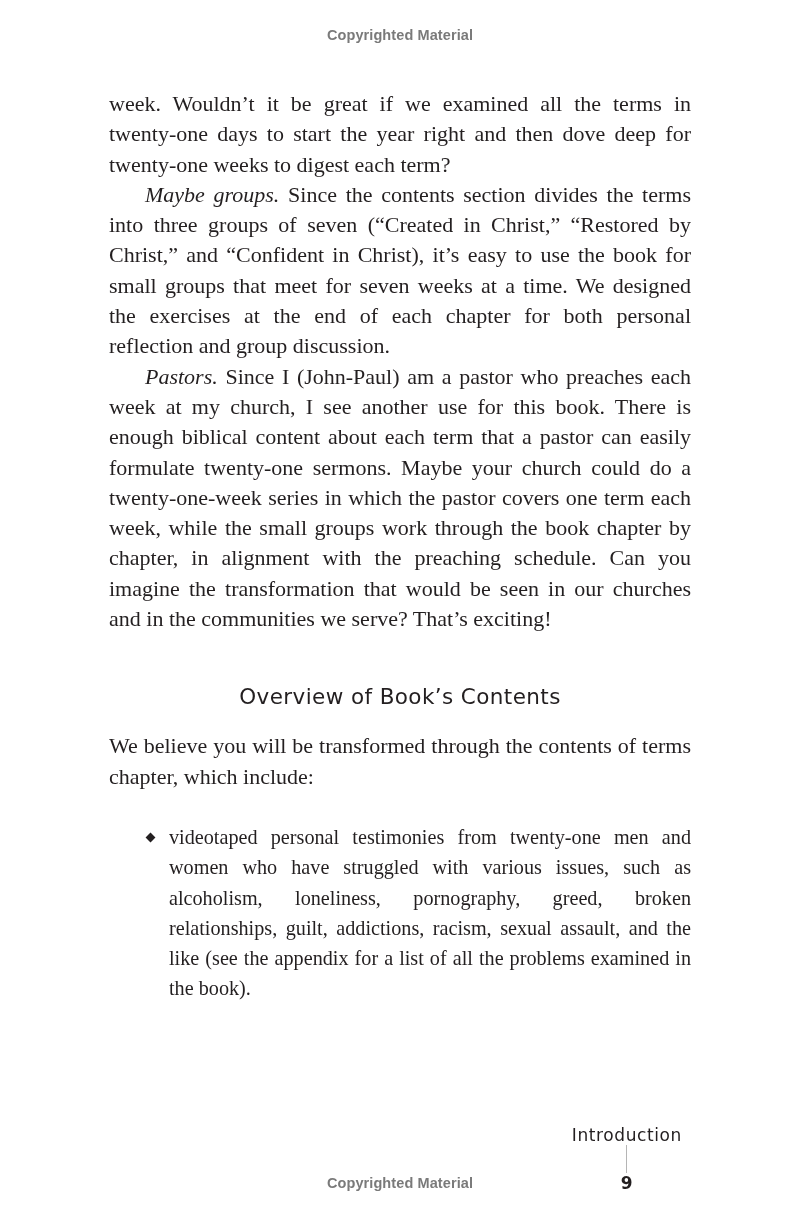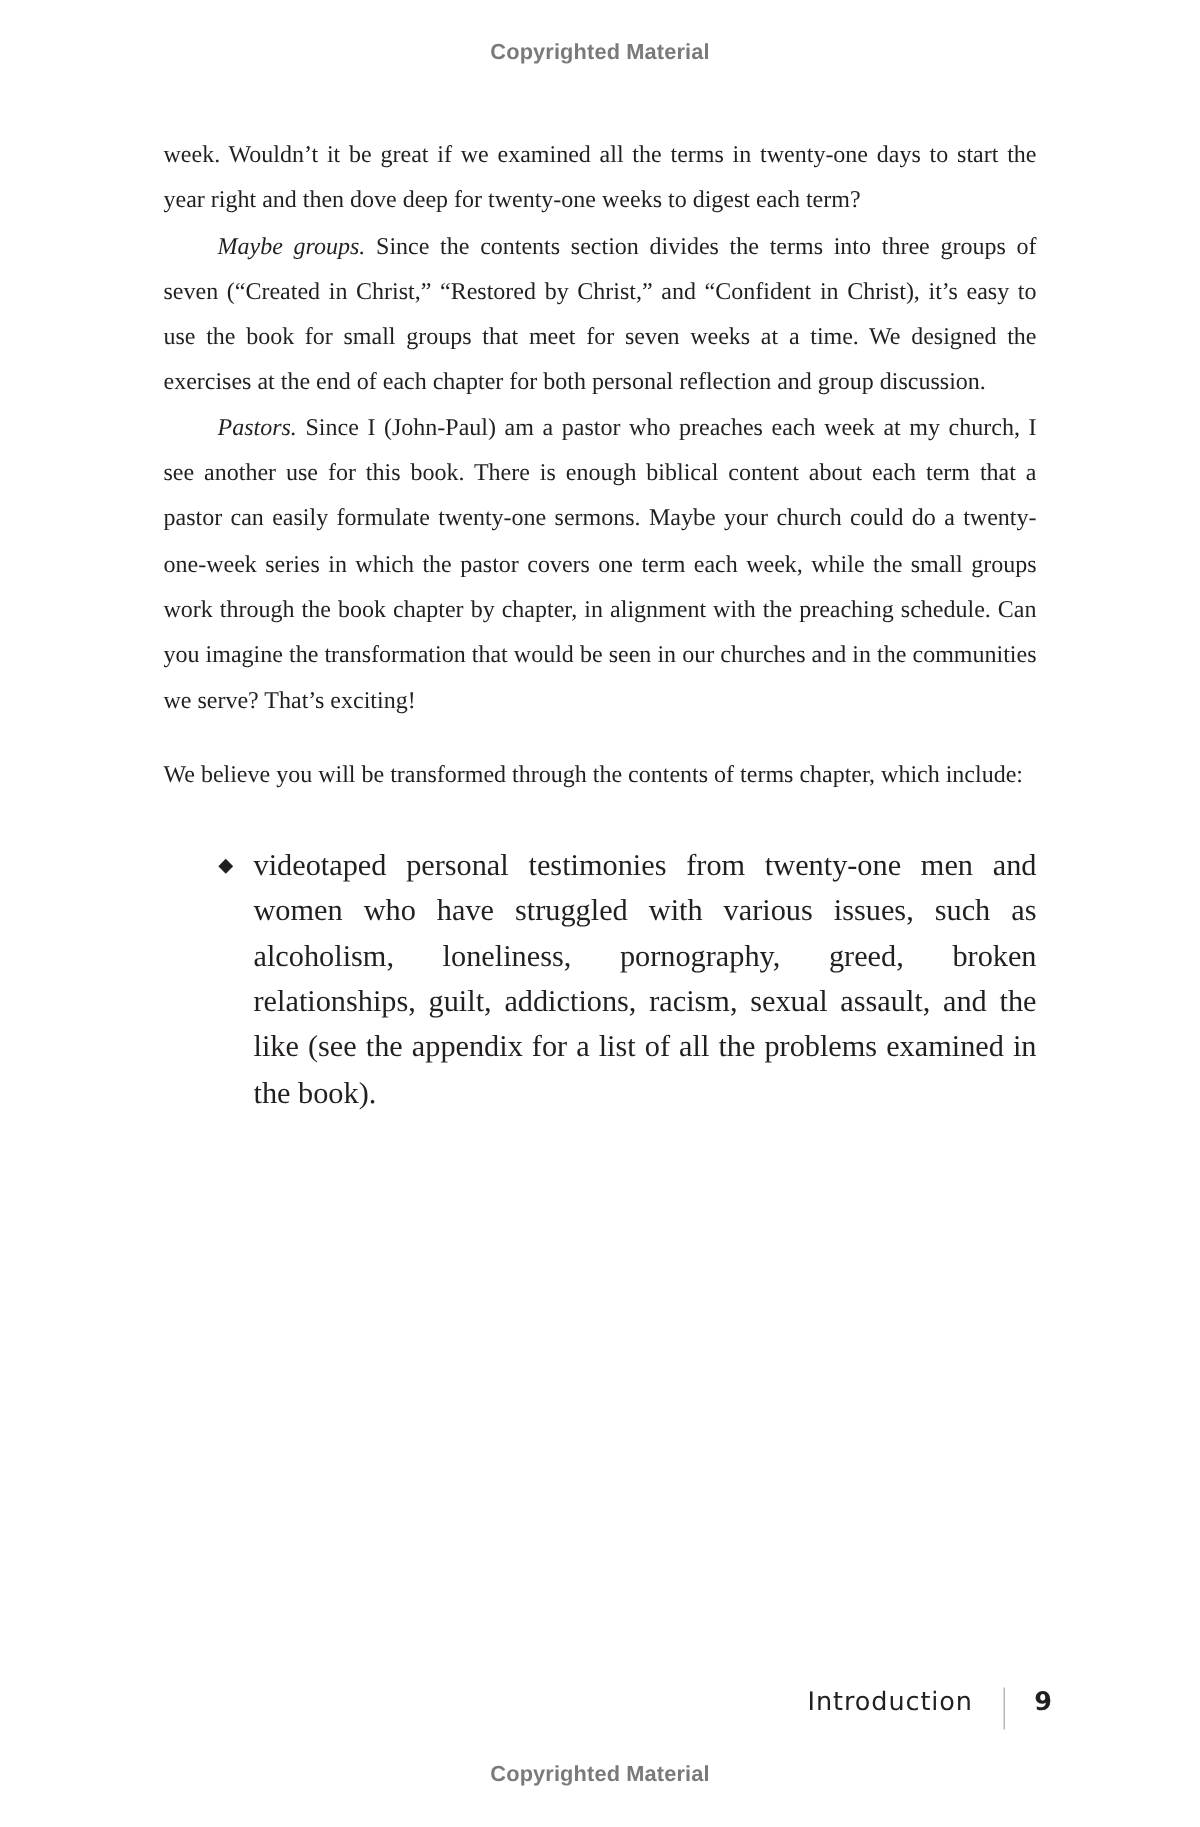--- a/index.html
+++ b/index.html
@@ -29,21 +29,21 @@
     .watermark.bottom { top: 1175px; }
 
     .page {
       position: absolute;
       left: 109px;
       top: 89px;
       width: 582px;
     }
     .para {
       font-family: "Liberation Serif", "DejaVu Serif", serif;
-      font-size: 16px;
+      font-size: 22px;
       line-height: 30.3px;
       margin: 0;
       text-align: justify;
       color: #231f20;
     }
     .para.indent { text-indent: 36px; }
     .para em { font-style: italic; }
 
     .heading {
       font-family: "DejaVu Sans", "Liberation Sans", sans-serif;
@@ -81,26 +81,28 @@
       top: 12px;
       width: 7px;
       height: 7px;
       background: #231f20;
       transform: rotate(45deg);
     }
 
     .footer {
       position: absolute;
       top: 1125px;
-      right: 98px;
+      right: 118px;
       display: flex;
+      align-items: center;
       font-family: "DejaVu Sans", "Liberation Sans", sans-serif;
       font-size: 17px;
       color: #231f20;
       letter-spacing: 0.6px;
+      flex-direction: column;
     }
     .footer .divider {
       width: 1px;
       height: 28px;
       background: #b5b5b5;
       margin: 0 20px 0 20px;
     }
     .footer .page-num {
       font-weight: bold;
       font-size: 17px;
@@ -111,20 +113,21 @@
 
 <div class="watermark top">Copyrighted Material</div>
 
 <div class="page">
   <p class="para">week. Wouldn’t it be great if we examined all the terms in twenty-one days to start the year right and then dove deep for twenty-one weeks to digest each term?</p>
 
   <p class="para indent"><em>Maybe groups.</em><span> Since the contents section divides the terms into three groups of seven (“Created in Christ,” “Restored by Christ,” and “Confident in Christ), it’s easy to use the book for small groups that meet for seven weeks at a time. We designed the exercises at the end of each chapter for both personal reflection and group discussion.</span></p>
 
   <p class="para indent"><em>Pastors.</em><span> Since I (John-Paul) am a pastor who preaches each week at my church, I see another use for this book. There is enough biblical content about each term that a pastor can easily formulate twenty-one sermons. Maybe your church could do a twenty-one-week series in which the pastor covers one term each week, while the small groups work through the book chapter by chapter, in alignment with the preaching schedule. Can you imagine the transformation that would be seen in our churches and in the communities we serve? That’s exciting!</span></p>
 
+  <h2 class="heading">Overview of Book’s Contents</h2>
 
   <p class="para intro-para">We believe you will be transformed through the contents of terms chapter, which include:</p>
 
   <ul class="bullets">
     <li class="bullet-item">
       <span class="bullet-marker"></span>
       <span>videotaped personal testimonies from twenty-one men and women who have struggled with various issues, such as alcoholism, loneliness, pornography, greed, broken relationships, guilt, addictions, racism, sexual assault, and the like (see the appendix for a list of all the problems examined in the book).</span>
     </li>
   </ul>
 </div>

